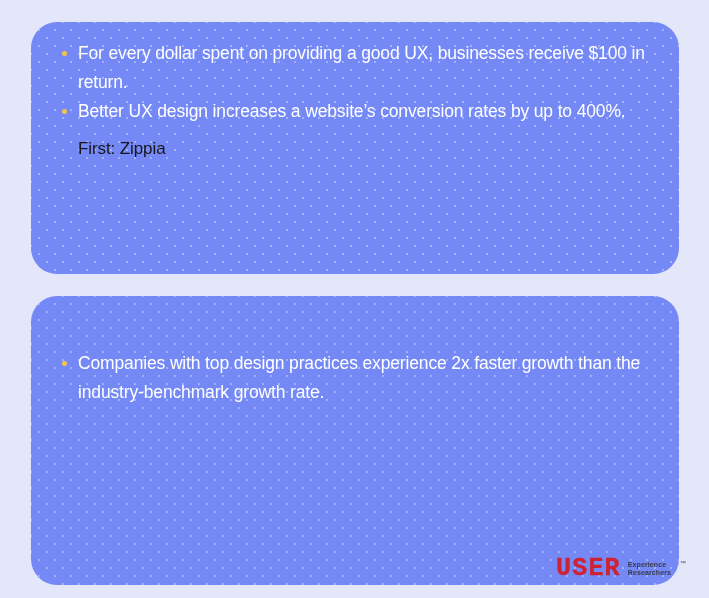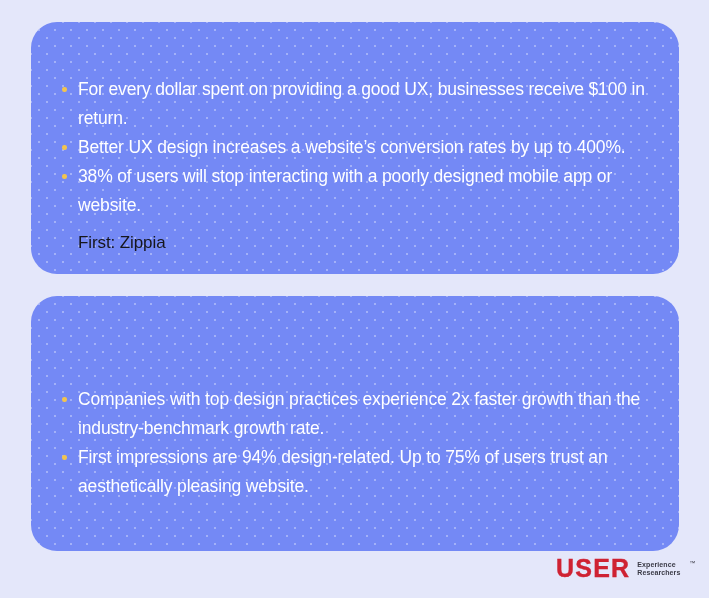--- a/index.html
+++ b/index.html
@@ -36,28 +36,27 @@
     overflow: hidden;
   }
 
   #card-1 {
     top: 22px;
     height: 252px;
   }
 
   #card-2 {
     top: 296px;
-    height: 255px;
+    height: 289px;
   }
 
   .card-inner {
     position: absolute;
     left: 31px;
     right: 28px;
-    margin-top: 36px;
   }
 
   #card-1 .card-inner { top: 17px; }
   #card-2 .card-inner { top: 53px; }
 
   
   ul.bullets {
     list-style: none;
     margin: 0;
     padding: 0;
@@ -100,21 +99,21 @@
     position: absolute;
     left: 556px;
     top: 555px;
     display: flex;
     align-items: center;
     height: 26px;
   }
 
   .logo-word {
     color: #cf2233;
-    font-family: Liberation Sans, sans-serif;
+    font-family: Liberation Mono, monospace;
     font-size: 25px;
     font-weight: 700;
     letter-spacing: 1.2px;
     line-height: 25px;
     -webkit-text-stroke: 0.4px #cf2233;
   }
 
   .logo-sub {
     margin-left: 7px;
     display: flex;
@@ -151,39 +150,31 @@
     <div class="card-inner">
       <ul class="bullets">
         <li>
           <span class="dot"></span>
           <span>For every dollar spent on providing a good UX, businesses receive $100 in return.</span>
         </li>
         <li>
           <span class="dot"></span>
           <span>Better UX design increases a website’s conversion rates by up to 400%.</span>
         </li>
-        <li>
-          <span class="dot"></span>
-          <span>38% of users will stop interacting with a poorly designed mobile app or website.</span>
-        </li>
       </ul>
       <div class="source">First: Zippia</div>
     </div>
   </div>
 
   <div class="card" id="card-2">
     <div class="card-inner">
       <ul class="bullets">
         <li>
           <span class="dot"></span>
           <span>Companies with top design practices experience 2x faster growth than the industry-benchmark growth rate.</span>
-        </li>
-        <li>
-          <span class="dot"></span>
-          <span>First impressions are 94% design-related. Up to 75% of users trust an aesthetically pleasing website.</span>
         </li>
       </ul>
     </div>
   </div>
 
   <div class="logo">
     <span class="logo-word">USER</span>
     <span class="logo-sub">
       <span class="logo-sub-line">Experience</span>
       <span class="logo-sub-line">Researchers</span>

